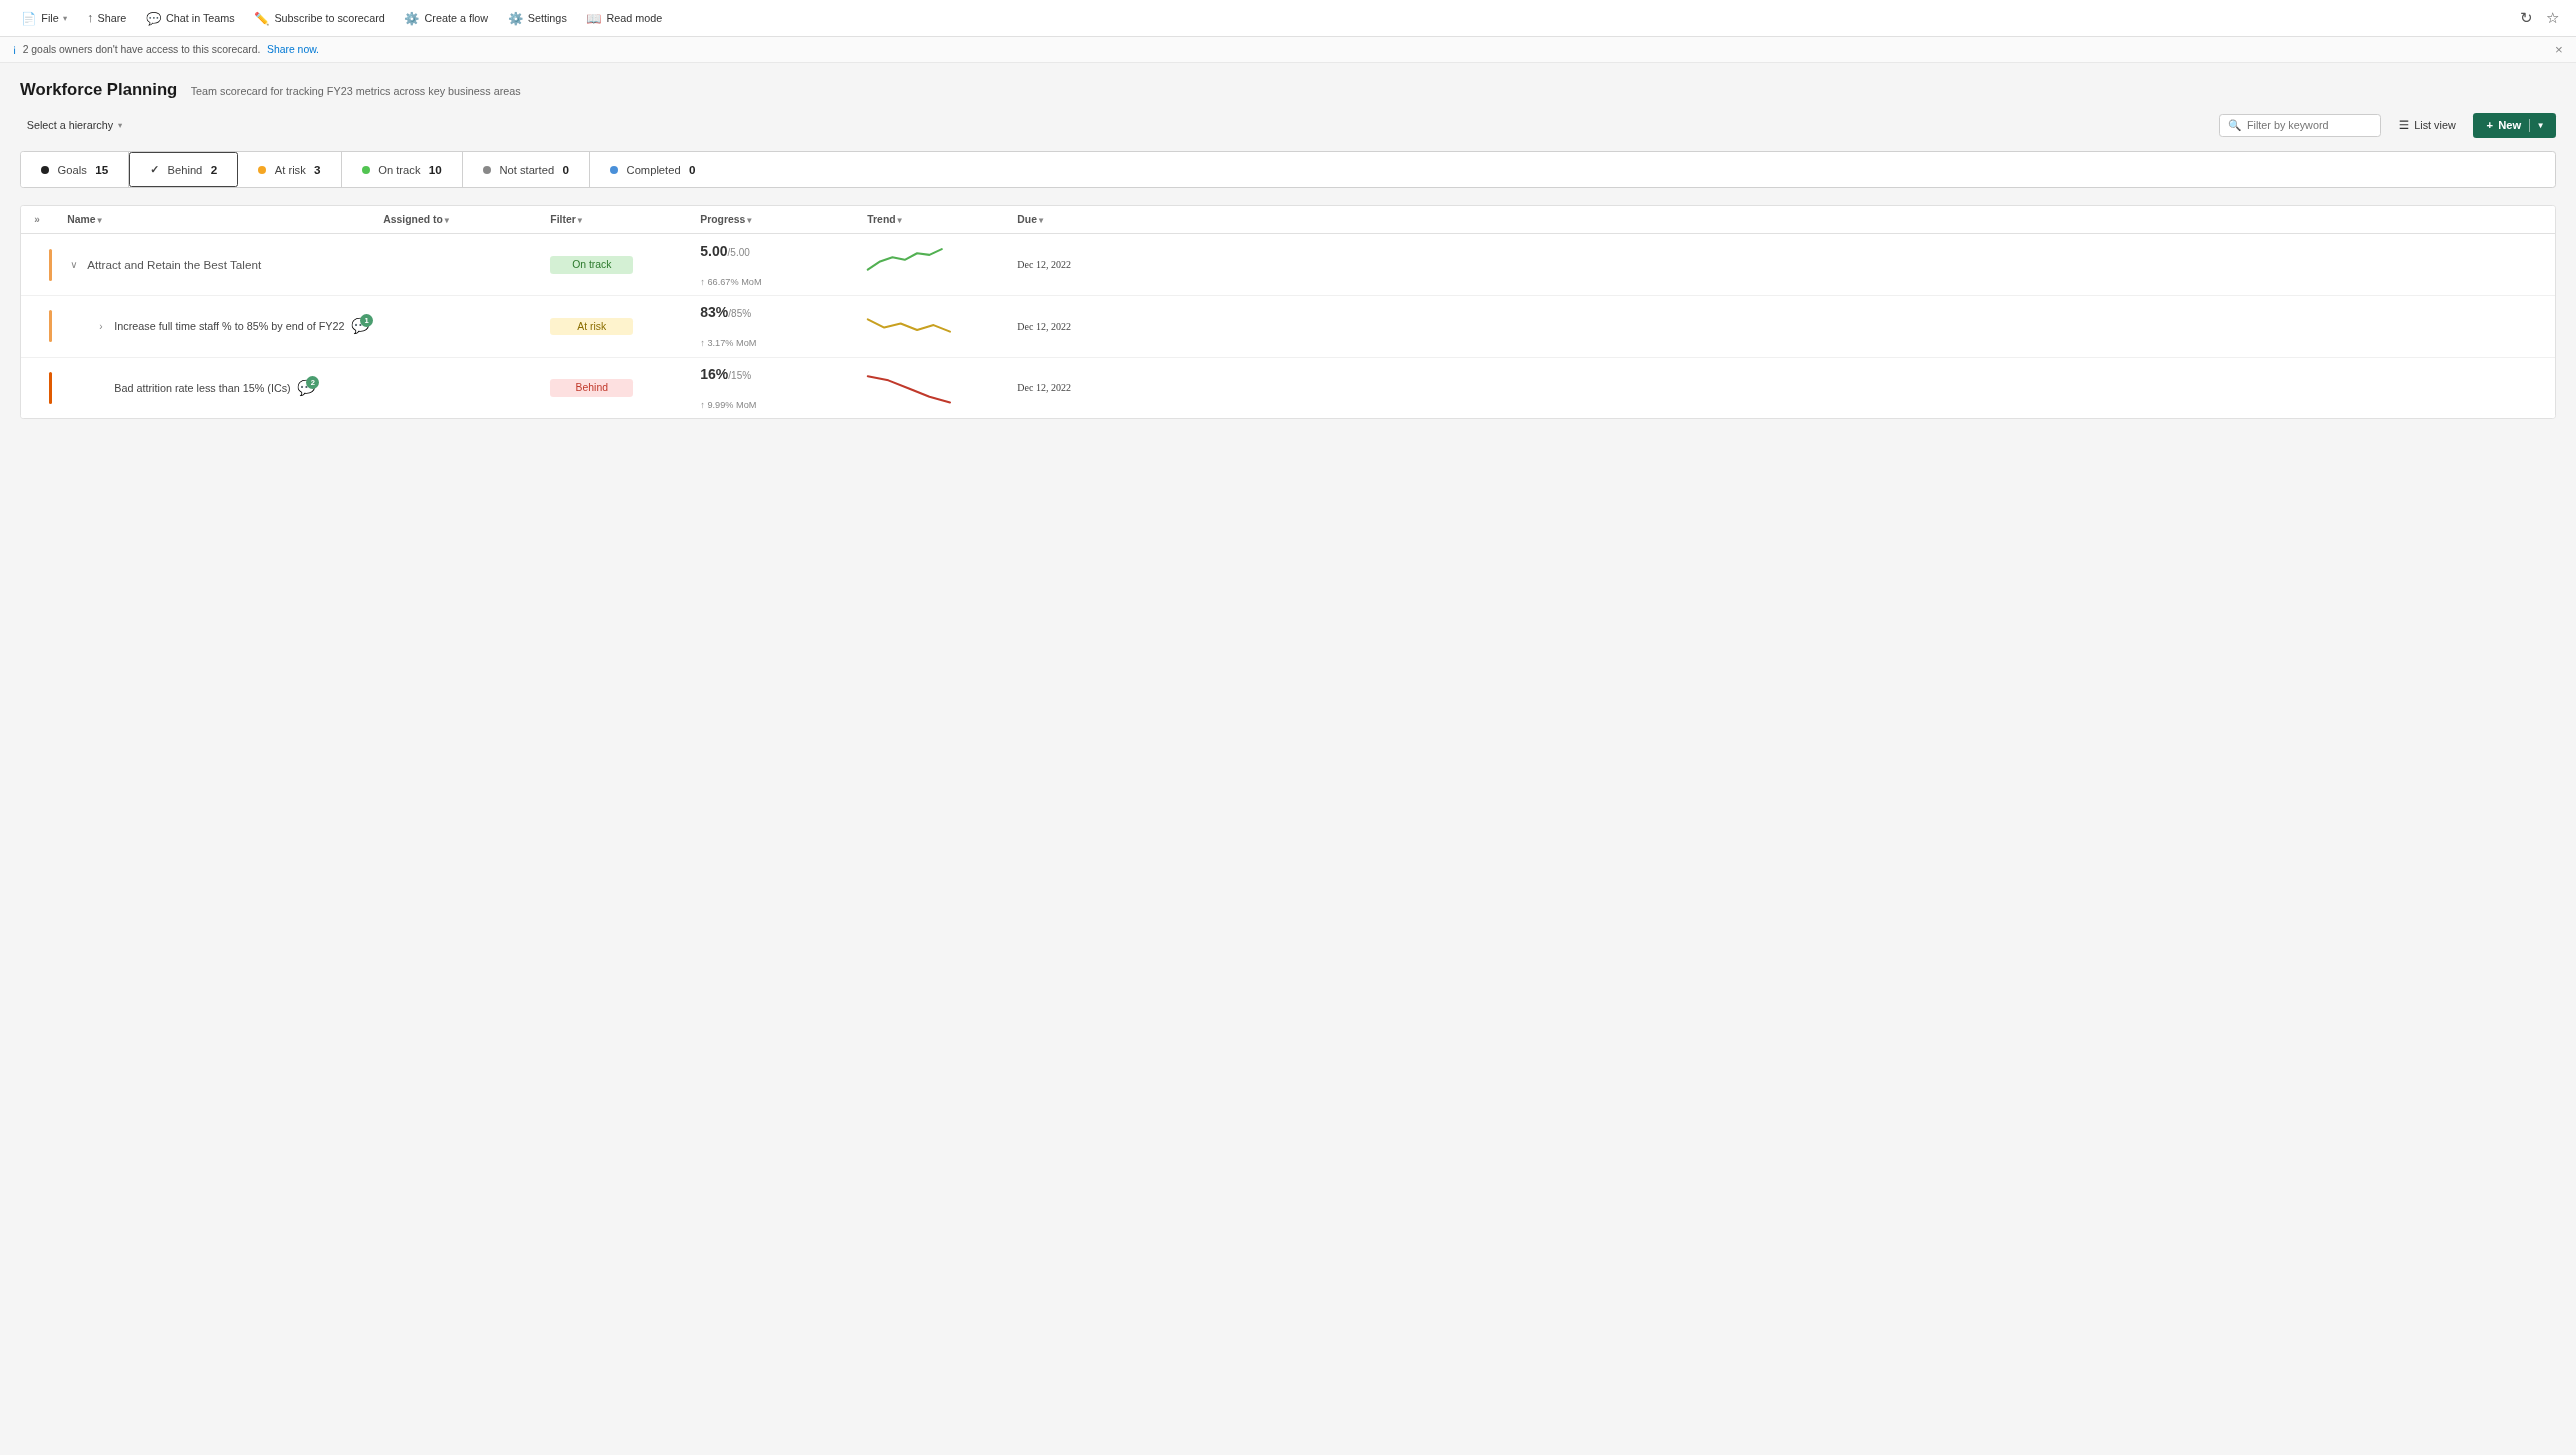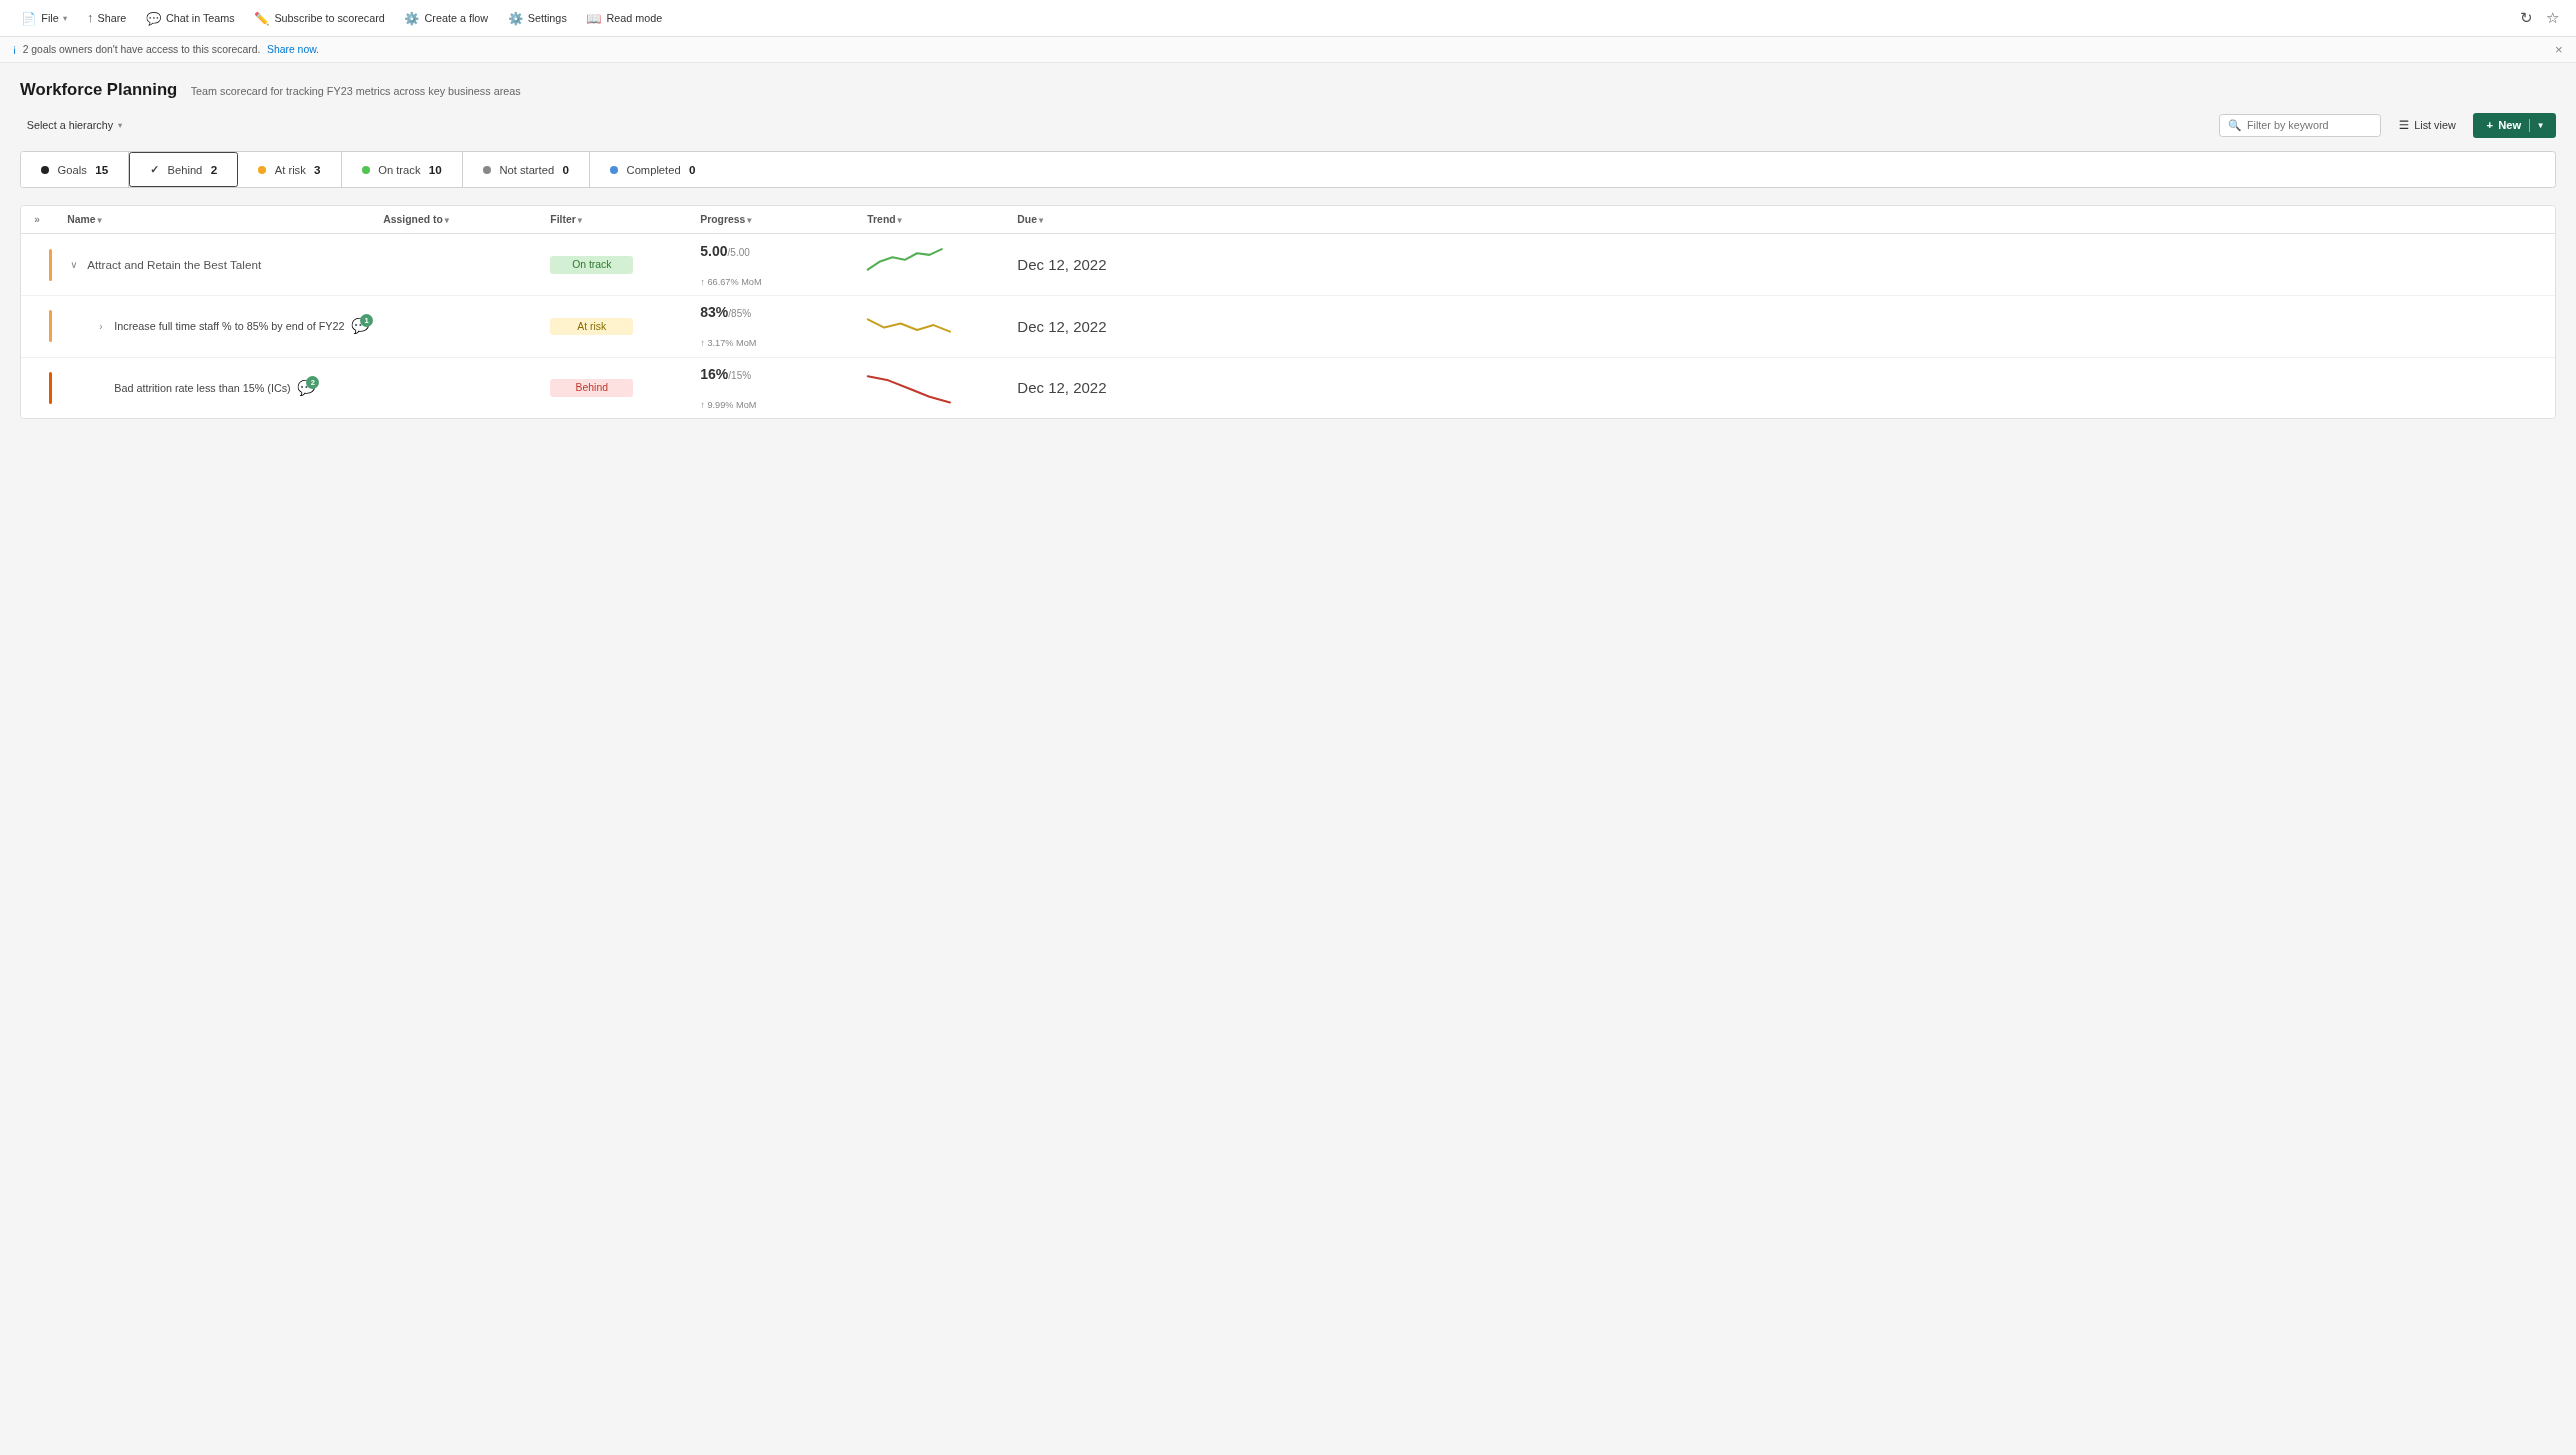--- a/index.html
+++ b/index.html
@@ -125,21 +125,21 @@
     
     .progress-cell { font-size: 10.8px; color: #333; }
     .progress-main { font-size: 14px; font-weight: 700; }
     .progress-target { font-size: 10px; color: #888; }
     .progress-mom { font-size: 9.2px; color: #888; margin-top: 18px; }
 
     
     .trend-svg { overflow: visible; }
 
     
-    .due-cell { font-size: 15px; color: #444; }
+    .due-cell { font-size: 10px; color: #444; font-family: Liberation Serif, serif; }
   </style>
 </head>
 <body>
 
 <div class="toolbar">
   <div class="toolbar-item">
     <span class="toolbar-icon">📄</span>
     <span>File</span>
     <span style="font-size:8.3px;color:#888;">▾</span>
   </div>

